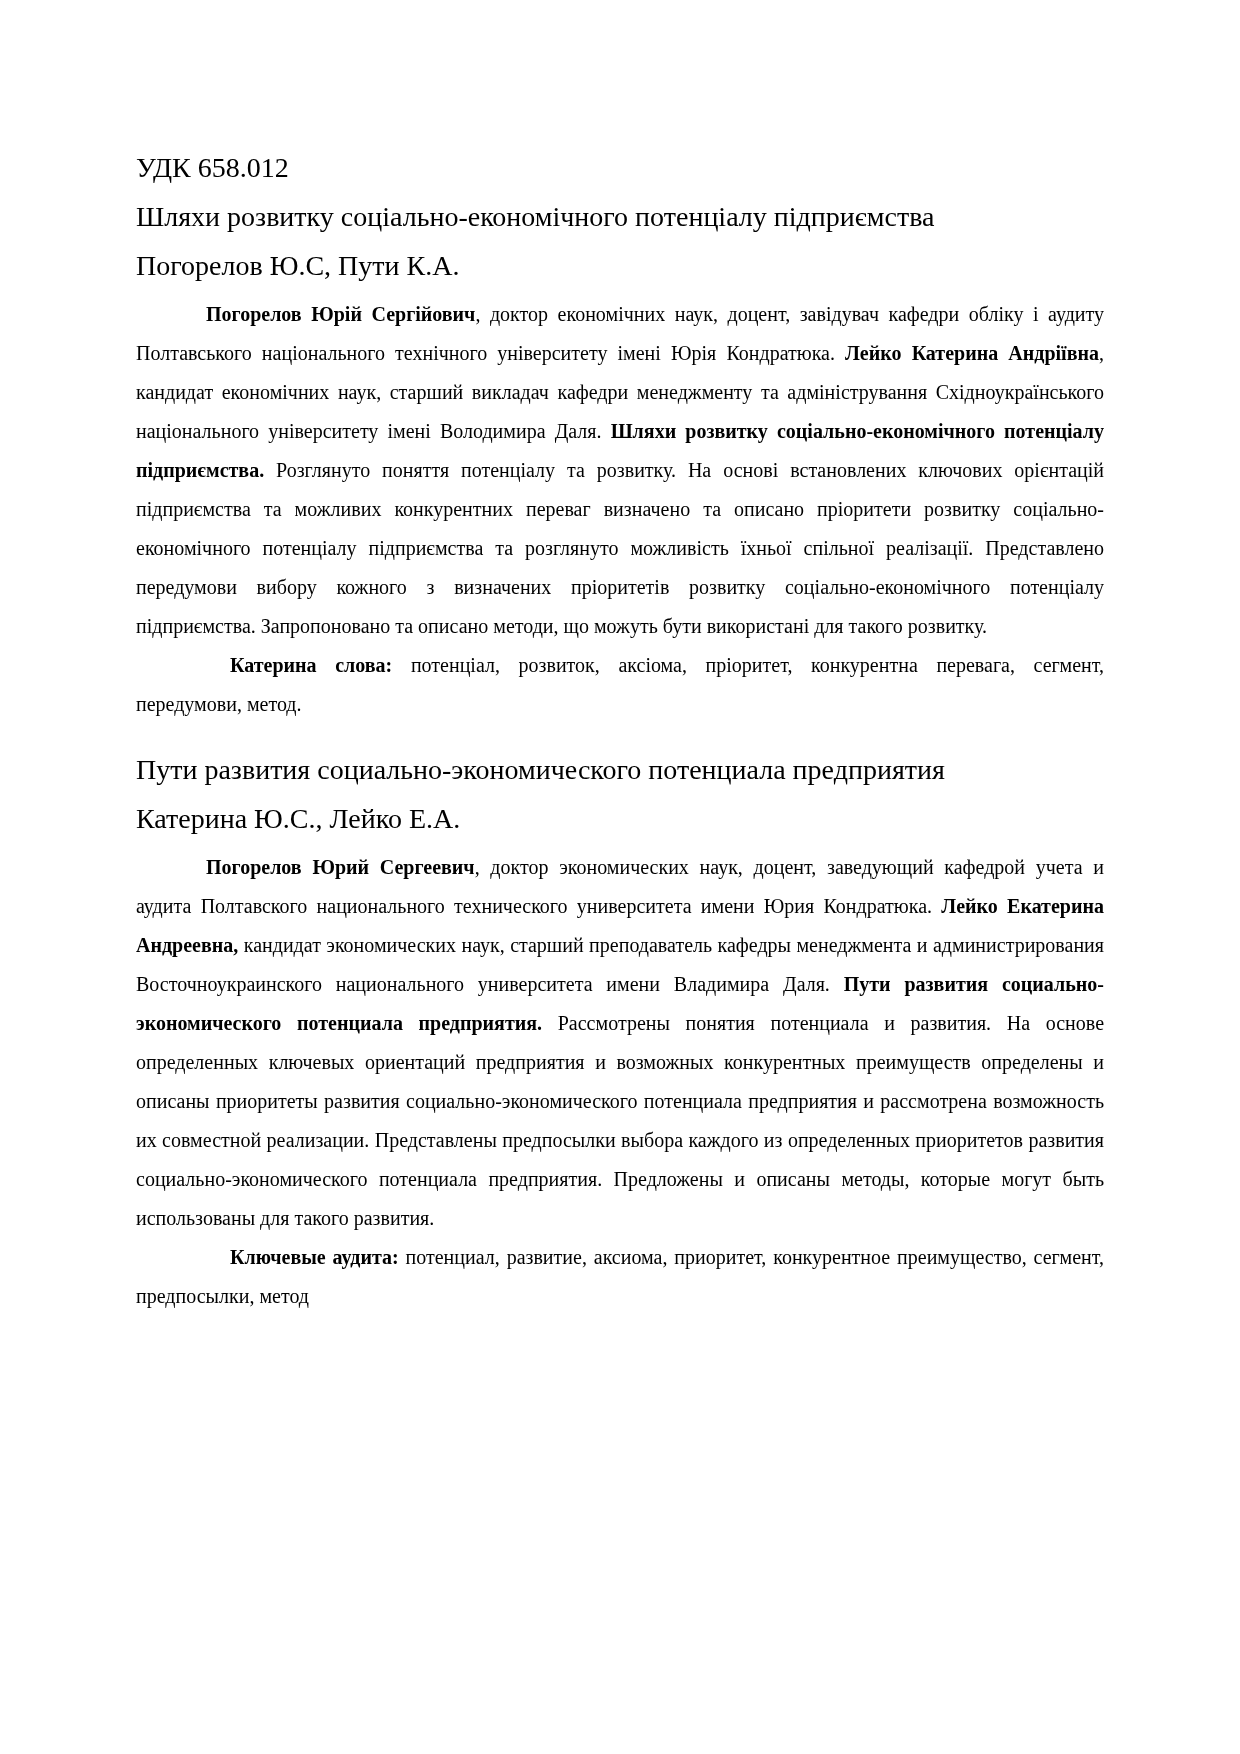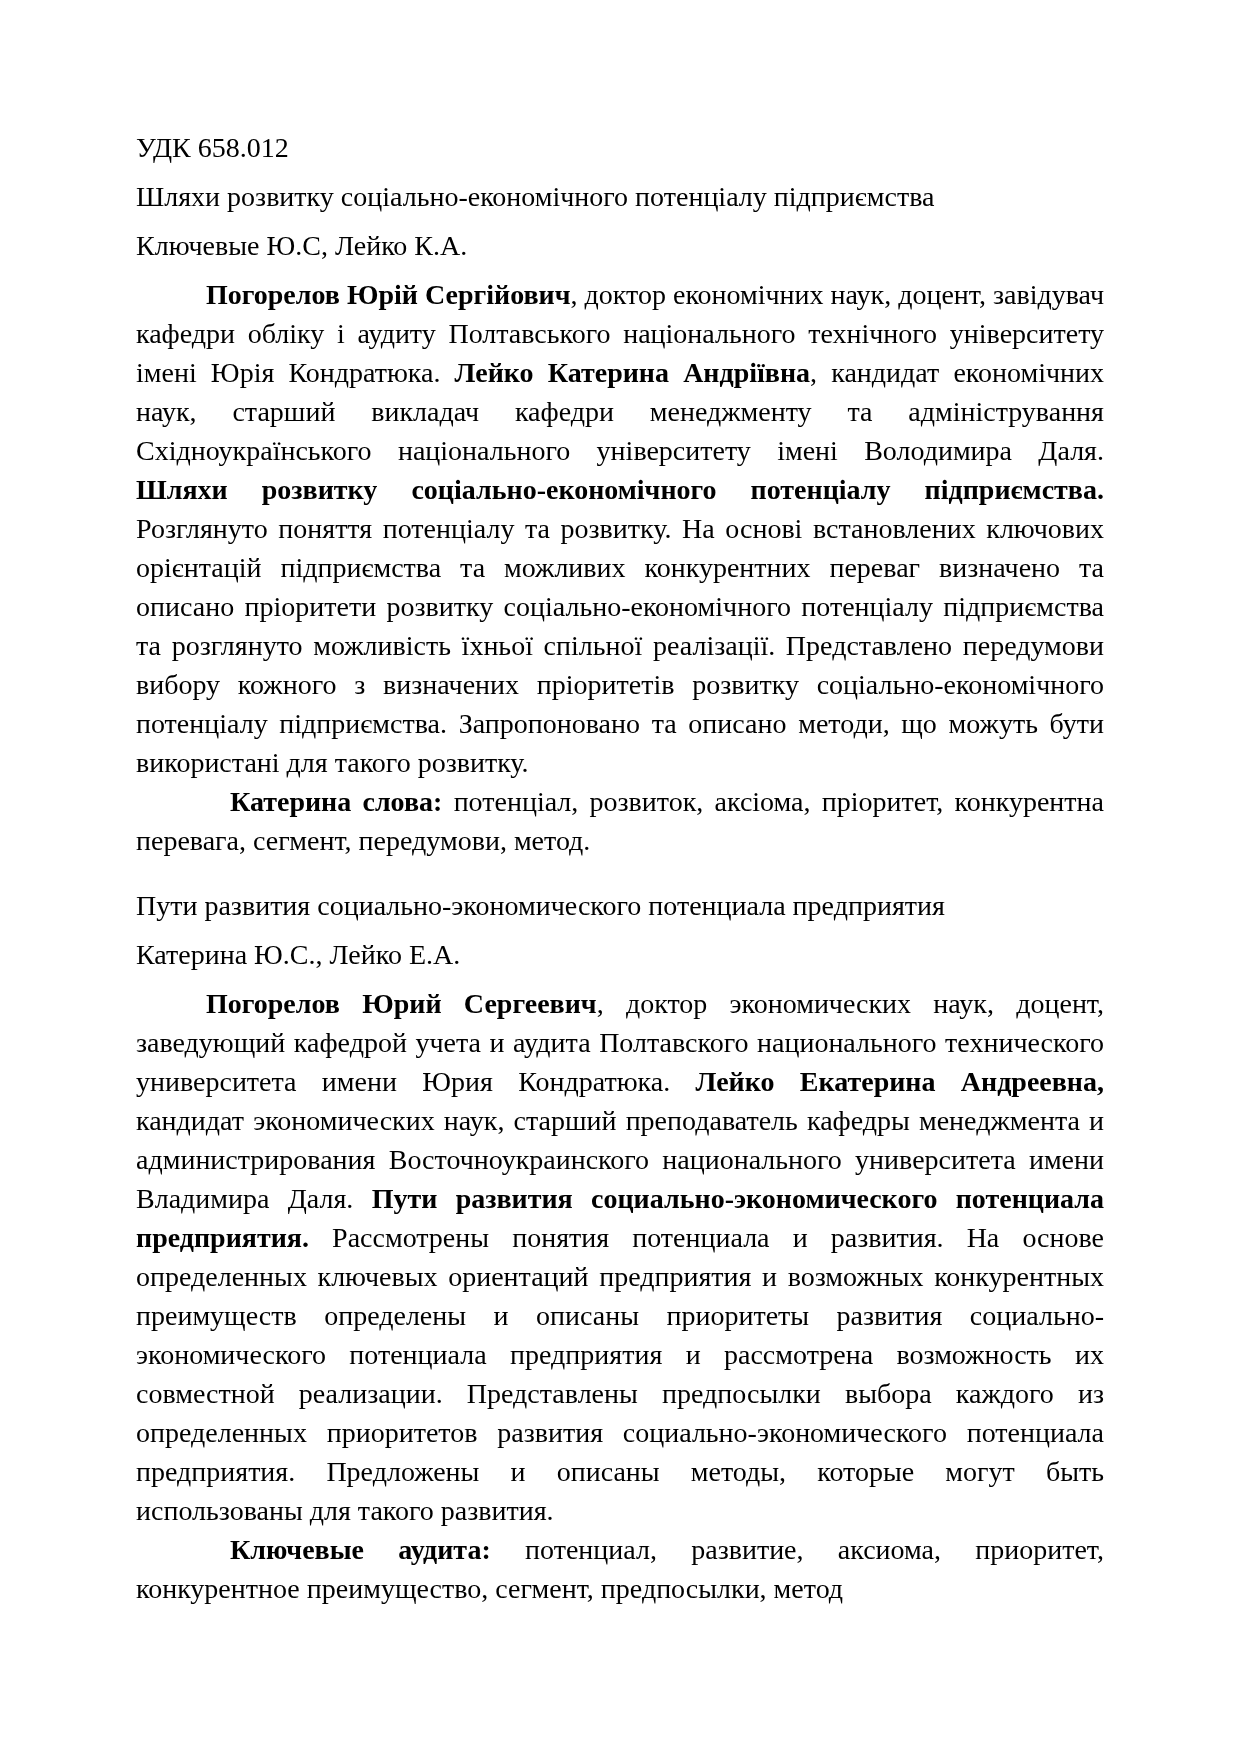--- a/index.html
+++ b/index.html
@@ -6,39 +6,40 @@
   html, body { background: #ffffff; }
   body {
     width: 1240px;
     height: 1754px;
     font-family: "Liberation Serif", serif;
     color: #000000;
     overflow: hidden;
   }
   .page {
     padding: 128px 136px 0 136px;
+    margin-top: 20px;
   }
   .line {
     font-size: 28px;
     line-height: 39px;
   }
   .udc {
     margin-bottom: 10px;
   }
   .centered {
   }
   .title {
     font-weight: normal;
     margin-bottom: 10px;
   }
   .authors {
     margin-bottom: 10px;
   }
   .para {
-    font-size: 28px;
+    font-size: 20px;
     line-height: 39px;
     text-align: justify;
     text-indent: 70px;
   }
   .keywords {
     text-indent: 94px;
   }
   .ru-title {
     margin-top: 26px;
   }
@@ -46,21 +47,21 @@
 </style>
 </head>
 <body>
 
 <div class="page">
 
   <p class="line udc">УДК 658.012</p>
 
   <p class="line title centered">Шляхи розвитку соціально-економічного потенціалу підприємства</p>
 
-  <p class="line authors centered">Ключевые Ю.С, Лейко К.А.</p>
+  <p class="line authors centered">Погорелов Ю.С, Пути К.А.</p>
 
   <p class="para"><strong>Погорелов Юрій Сергійович</strong><span>, доктор економічних наук, доцент, завідувач кафедри обліку і аудиту Полтавського національного технічного університету імені Юрія Кондратюка. </span><strong>Лейко Катерина Андріївна</strong><span>, кандидат економічних наук, старший викладач кафедри менеджменту та адміністрування Східноукраїнського національного університету імені Володимира Даля. </span><strong>Шляхи розвитку соціально-економічного потенціалу підприємства.</strong><span> Розглянуто поняття потенціалу та розвитку. На основі встановлених ключових орієнтацій підприємства та можливих конкурентних переваг визначено та описано пріоритети розвитку соціально-економічного потенціалу підприємства та розглянуто можливість їхньої спільної реалізації. Представлено передумови вибору кожного з визначених пріоритетів розвитку соціально-економічного потенціалу підприємства. Запропоновано та описано методи, що можуть бути використані для такого розвитку.</span></p>
 
   <p class="para keywords"><strong>Катерина слова:</strong><span> потенціал, розвиток, аксіома, пріоритет, конкурентна перевага, сегмент, передумови, метод.</span></p>
 
   <p class="line title centered ru-title">Пути развития социально-экономического потенциала предприятия</p>
 
   <p class="line authors centered">Катерина Ю.С., Лейко Е.А.</p>
 
   <p class="para"><strong>Погорелов Юрий Сергеевич</strong><span>, доктор экономических наук, доцент, заведующий кафедрой учета и аудита Полтавского национального технического университета имени Юрия Кондратюка. </span><strong>Лейко Екатерина Андреевна,</strong><span> кандидат экономических наук, старший преподаватель кафедры менеджмента и администрирования Восточноукраинского национального университета имени Владимира Даля. </span><strong>Пути развития социально-экономического потенциала предприятия.</strong><span> Рассмотрены понятия потенциала и развития. На основе определенных ключевых ориентаций предприятия и возможных конкурентных преимуществ определены и описаны приоритеты развития социально-экономического потенциала предприятия и рассмотрена возможность их совместной реализации. Представлены предпосылки выбора каждого из определенных приоритетов развития социально-экономического потенциала предприятия. Предложены и описаны методы, которые могут быть использованы для такого развития.</span></p>

